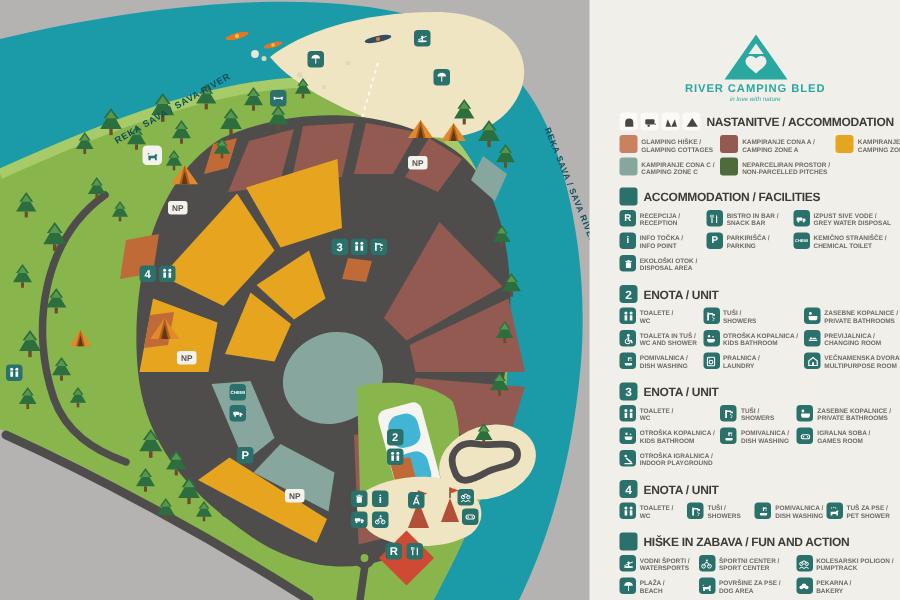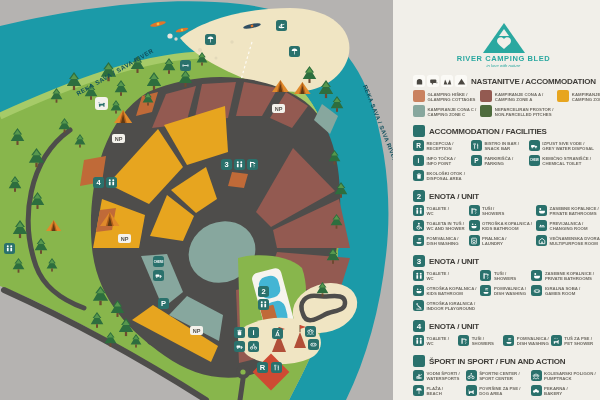--- a/index.html
+++ b/index.html
@@ -849,21 +849,21 @@
           </span>
           <div class="lb">
             <div>TUŠ ZA PSE /</div>
             <div>PET SHOWER</div>
           </div>
         </div>
   </div>
 
   <div class="sh">
     <span class="sw" style="background:var(--c-accent)"></span>
-    <span class="ttl">ŠPORT IN SPORT / FUN AND ACTION</span>
+    <span class="ttl">HIŠKE IN ZABAVA / FUN AND ACTION</span>
   </div>
   <div class="g3">
     <div class="it">
           <span class="ib">
             <svg class="gl" width="8" height="8" viewBox="0 0 12 12" fill="currentColor">
               <use href="#s-kayak"></use>
             </svg>
           </span>
           <div class="lb">
             <div>VODNI ŠPORTI /</div>

